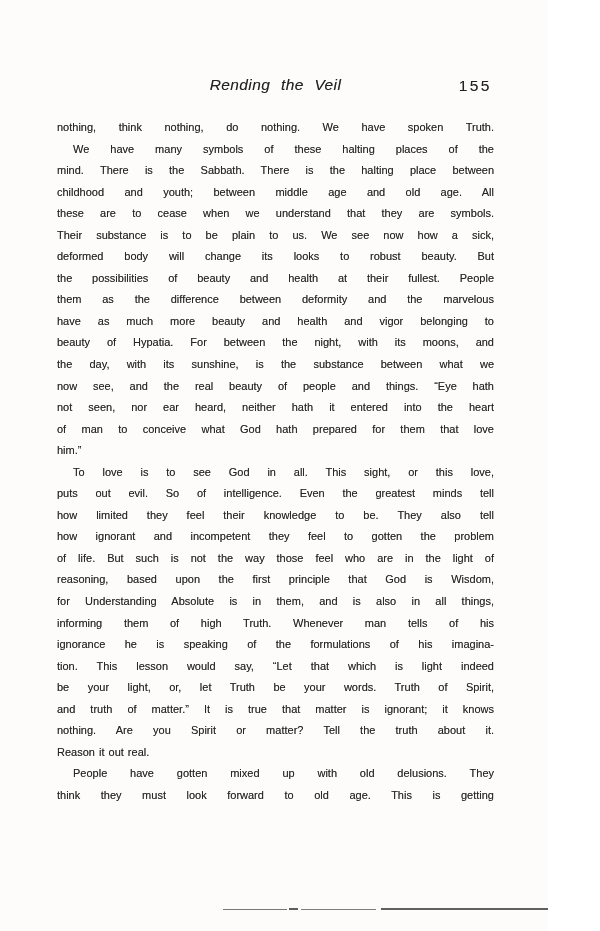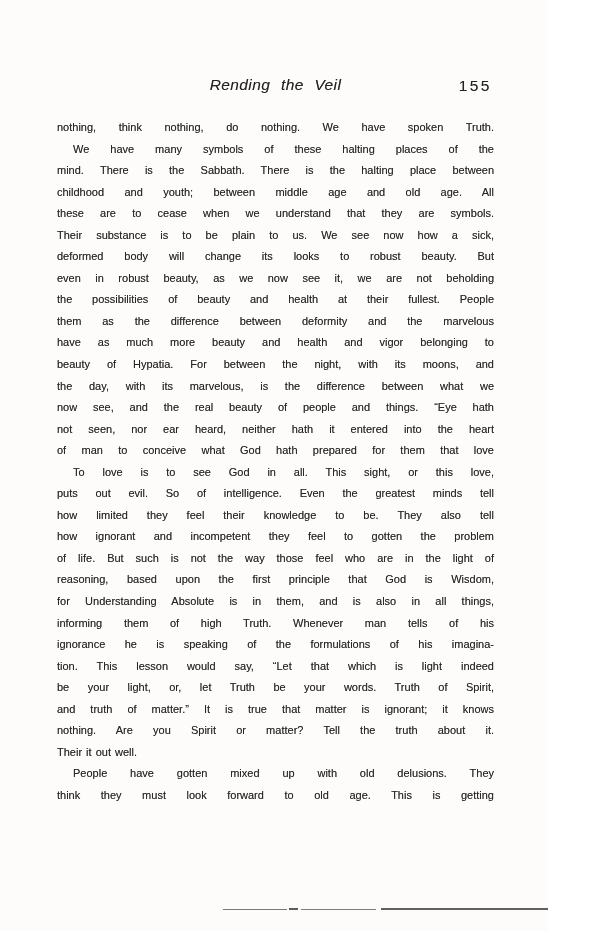--- a/index.html
+++ b/index.html
@@ -87,43 +87,43 @@
   </header>
 
   <main class="text-block" id="text-block">
       <div class="line">nothing, think nothing, do nothing. We have spoken Truth.</div>
       <div class="line indent">We have many symbols of these halting places of the</div>
       <div class="line">mind. There is the Sabbath. There is the halting place between</div>
       <div class="line">childhood and youth; between middle age and old age. All</div>
       <div class="line">these are to cease when we understand that they are symbols.</div>
       <div class="line">Their substance is to be plain to us. We see now how a sick,</div>
       <div class="line">deformed body will change its looks to robust beauty. But</div>
-      <div class="line">even in robust beauty, as we now see it, we are not beholding</div>
       <div class="line">the possibilities of beauty and health at their fullest. People</div>
       <div class="line">them as the difference between deformity and the marvelous</div>
       <div class="line">have as much more beauty and health and vigor belonging to</div>
       <div class="line">beauty of Hypatia. For between the night, with its moons, and</div>
-      <div class="line">the day, with its marvelous, is the difference between what we</div>
+      <div class="line">the day, with its sunshine, is the substance between what we</div>
       <div class="line">now see, and the real beauty of people and things. “Eye hath</div>
       <div class="line">not seen, nor ear heard, neither hath it entered into the heart</div>
       <div class="line">of man to conceive what God hath prepared for them that love</div>
+      <div class="line endline">him.”</div>
       <div class="line indent">To love is to see God in all. This sight, or this love,</div>
       <div class="line">puts out evil. So of intelligence. Even the greatest minds tell</div>
       <div class="line">how limited they feel their knowledge to be. They also tell</div>
       <div class="line">how ignorant and incompetent they feel to gotten the problem</div>
       <div class="line">of life. But such is not the way those feel who are in the light of</div>
       <div class="line">reasoning, based upon the first principle that God is Wisdom,</div>
       <div class="line">for Understanding Absolute is in them, and is also in all things,</div>
       <div class="line">informing them of high Truth. Whenever man tells of his</div>
       <div class="line">ignorance he is speaking of the formulations of his imagina-</div>
       <div class="line">tion. This lesson would say, “Let that which is light indeed</div>
       <div class="line">be your light, or, let Truth be your words. Truth of Spirit,</div>
       <div class="line">and truth of matter.” It is true that matter is ignorant; it knows</div>
       <div class="line">nothing. Are you Spirit or matter? Tell the truth about it.</div>
-      <div class="line endline">Their it out well.</div>
+      <div class="line endline">Reason it out real.</div>
       <div class="line indent">People have gotten mixed up with old delusions. They</div>
       <div class="line">think they must look forward to old age. This is getting</div>
     </main>
 
   <div class="scan-line seg1"></div>
   <div class="scan-line seg2"></div>
   <div class="scan-line seg3"></div>
   <div class="scan-line seg4"></div>
   <div class="scan-line seg5"></div>
 

